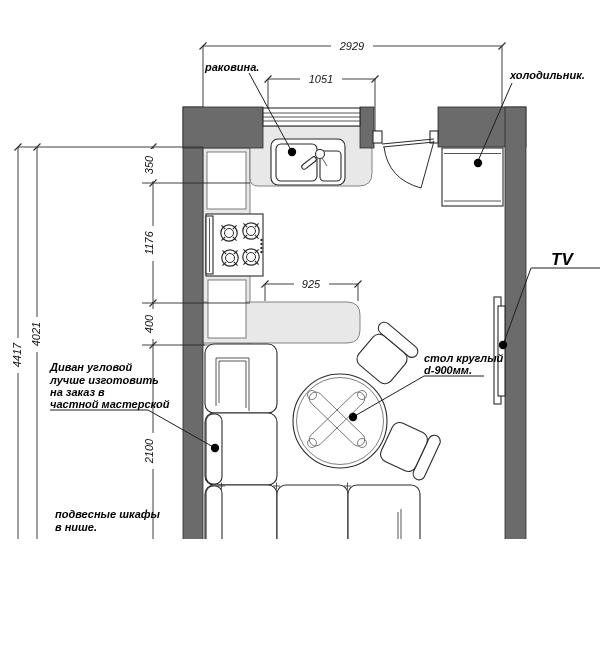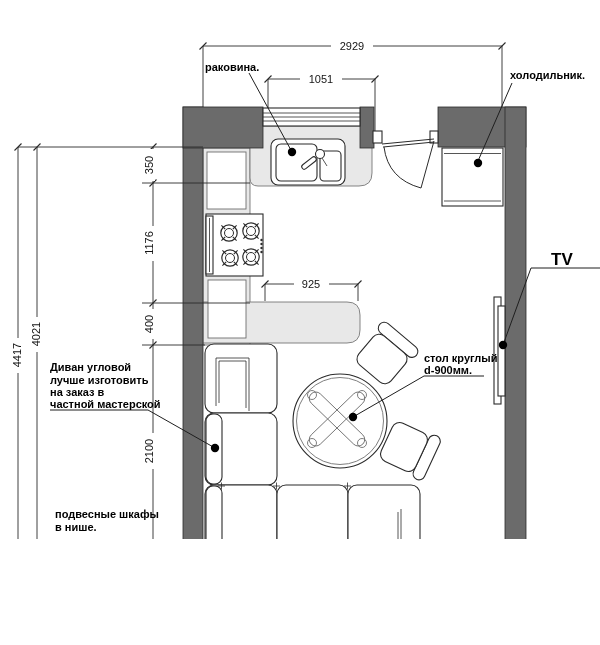--- a/index.html
+++ b/index.html
@@ -1,20 +1,21 @@
 <!DOCTYPE html>
 <html style="--wall: #6b6b6b; --counter: #e8e8e8; --paper: #ffffff; --line: #1f1f1f;"><head>
 <meta charset="utf-8">
 <style>
   html,body { margin:0; padding:0; background:#fff; }
   .plan {
     position:relative; width:600px; height:539px;
     background:var(--paper,#fff);
     font-family:"Liberation Sans", sans-serif;
     overflow:hidden;
+    font-style:italic;
   }
   svg { display:block; }
   .dim    { font-size:11px; fill:#141414; }
   .lbl    { font-size:11px; font-weight:bold; fill:#000; }
   .lbl-tv { font-size:17px; font-weight:bold; fill:#000; }
   .wall        { fill:var(--wall,#6b6b6b); stroke:#2b2b2b; stroke-width:0.8; }
   .counter     { fill:var(--counter,#e8e8e8); stroke:#777; stroke-width:0.9; }
   .whitebox    { fill:#fff; stroke:#6f6f6f; stroke-width:0.9; }
   .fixture     { fill:#fff; stroke:#2b2b2b; stroke-width:1.1; }
   .fixlight    { fill:none; stroke:#6f6f6f; stroke-width:0.9; }

